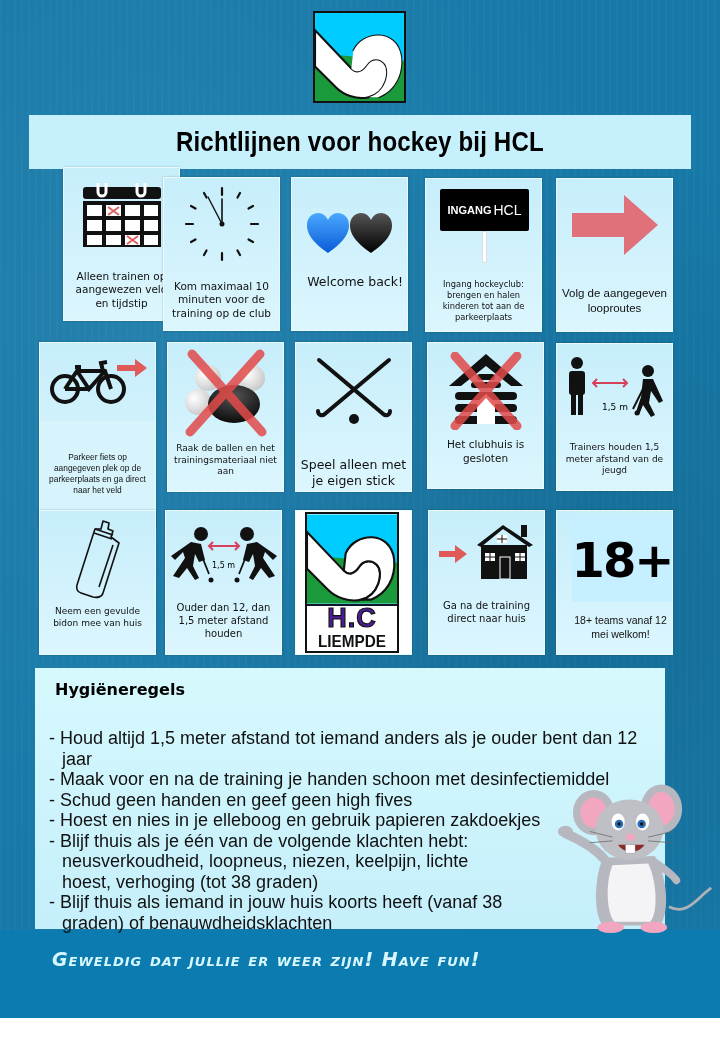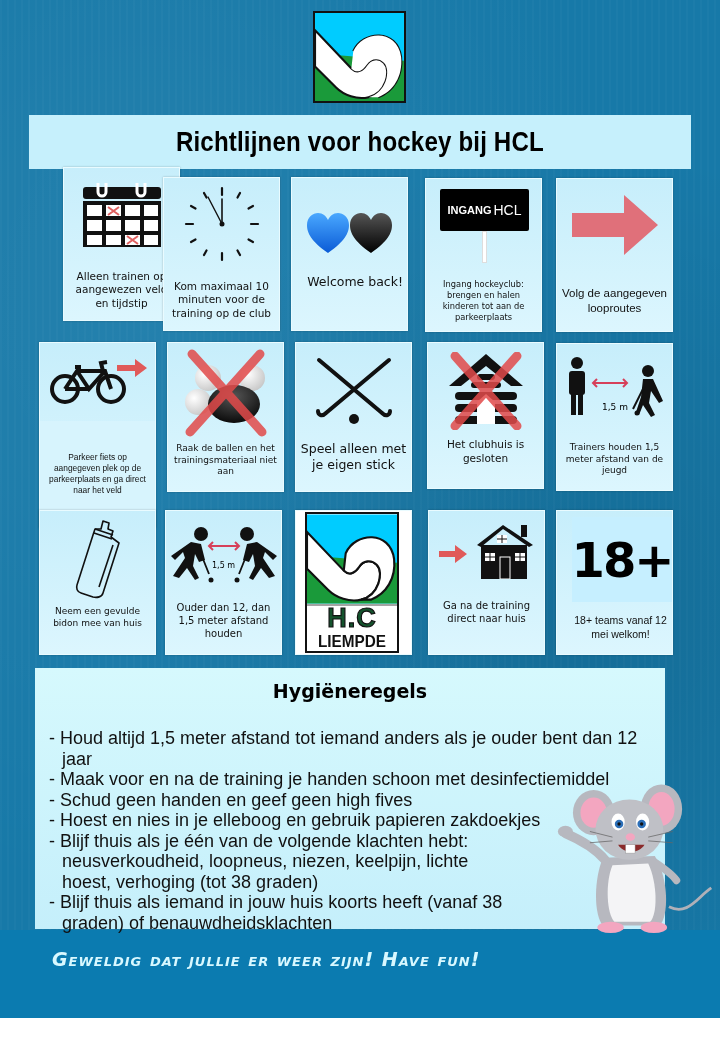--- a/index.html
+++ b/index.html
@@ -49,22 +49,22 @@
   }
   .cap.small { font-size: 8.5px; font-family: "Liberation Sans", sans-serif; }
   .cap.large { font-size: 12.5px; }
   .cap.arial { font-family: "Liberation Sans", sans-serif; font-size: 11.5px; }
 
   .hyg {
     position: absolute; left: 35px; top: 668px; width: 630px; height: 261px;
     background: linear-gradient(180deg, #d6f9fd 0%, #c5effb 100%);
   }
   .hyg h2 {
-    position: absolute; left: 0; width: 100%; top: 12px; text-align: center;
-    font-family: "DejaVu Sans", sans-serif; font-weight: 700; font-size: 19px; color: #000;
+    position: absolute; left: 0; width: 100%; top: 12px; text-align: left;
+    font-family: "DejaVu Sans", sans-serif; font-weight: 700; font-size: 16px; color: #000; padding-left: 20px;
   }
   .hyg ul { position: absolute; left: 14px; top: 60px; list-style: none; width: 600px; }
   .hyg li {
     font-family: "Liberation Sans", sans-serif; font-size: 18px; line-height: 20.5px;
     color: #111; padding-left: 13px; text-indent: -13px; transform-origin: left;
   }
   .hyg li::before { content: "- "; }
 
   .mouse { position: absolute; left: 556px; top: 775px; width: 160px; height: 160px; }
 
@@ -221,21 +221,21 @@
       <ellipse cx="58" cy="56" rx="26" ry="19" fill="url(#bp)"></ellipse>
       <g stroke="#e24a4a" stroke-width="9" stroke-linecap="round" opacity="0.85">
         <line x1="16" y1="6" x2="86" y2="84"></line>
           <line x1="84" y1="6" x2="14" y2="84"></line>
       </g>
     </svg>
   </div>
   <div class="cap" style="font-size:9px; align-items:flex-start;">Raak de ballen en het trainingsmateriaal niet aan</div>
 </div>
 
-<div class="card" style="left:295px; top:342px; height:150px;">
+<div class="card" style="left:295px; top:342px; height:150px;gap:16px;">
   <div class="icon" style="height:98px;">
     <svg width="80" height="70" viewBox="0 0 80 70">
       <g stroke="#111" stroke-width="4" fill="none" stroke-linecap="round">
         <path d="M5,3 L68,56 C72,60 76,58 76,54"></path>
         <path d="M75,3 L12,56 C8,60 4,58 4,54"></path>
       </g>
       <circle cx="40" cy="62" r="5" fill="#111"></circle>
     </svg>
   </div>
   <div class="cap large" style="align-items:flex-start;">Speel alleen met je eigen stick</div>
@@ -327,21 +327,21 @@
 </div>
 
 <div class="card" style="left:295px; top:510px; height:145px; background:#fff;">
   <div style="position:absolute; left:9px; top:1px; width:94px; height:141px; border:2px solid #111; background:#fff; overflow:hidden;">
     <svg width="90" height="90" viewBox="0 0 93 92" style="display:block;">
       <rect x="0" y="0" width="93" height="92" fill="#00ccff"></rect>
       <polygon points="0,42 0,92 93,92 93,50" fill="#1a9a3a"></polygon>
       <path d="M0,18 L38,58 C44,64 50,60 54,54 C58,48 66,46 72,52 C80,60 74,84 56,88 C44,91 30,86 22,78 L0,56 Z" fill="#fff" stroke="#111" stroke-width="2.2"></path>
       <path d="M40,40 C50,18 86,16 90,46 C92,66 82,82 66,88 L56,88 C74,84 80,60 72,52 C66,46 58,48 54,54 C50,60 44,64 38,58 Z" fill="#fff" stroke="#111" stroke-width="2.2"></path>
     </svg>
-    <div style="border-top:2px solid #a3a3a3; text-align:center; font-family:'Liberation Sans',sans-serif; font-weight:700; font-size:27px; line-height:25px; color:#14532d; -webkit-text-stroke:1.2px #111; letter-spacing:1px;">H.C</div>
+    <div style="border-top:2px solid #0f172a; text-align:center; font-family:'Liberation Sans',sans-serif; font-weight:700; font-size:27px; line-height:25px; color:#4c1d95; -webkit-text-stroke:1.2px #111; letter-spacing:1px;">H.C</div>
     <div style="text-align:center; font-family:'Liberation Sans',sans-serif; font-weight:700; font-size:17px; line-height:22px; color:#111; transform:scaleX(0.9);">LIEMPDE</div>
   </div>
 </div>
 
 <div class="card" style="left:428px; top:510px; height:145px;">
   <div class="icon" style="height:80px;">
     <svg width="100" height="56" viewBox="0 0 100 56">
       <polygon points="2,28 18,28 18,22 30,31 18,40 18,34 2,34" fill="#e05a5a"></polygon>
       <g fill="#111">
         <polygon points="40,22 66,2 96,22 92,24 66,6 44,24"></polygon>

